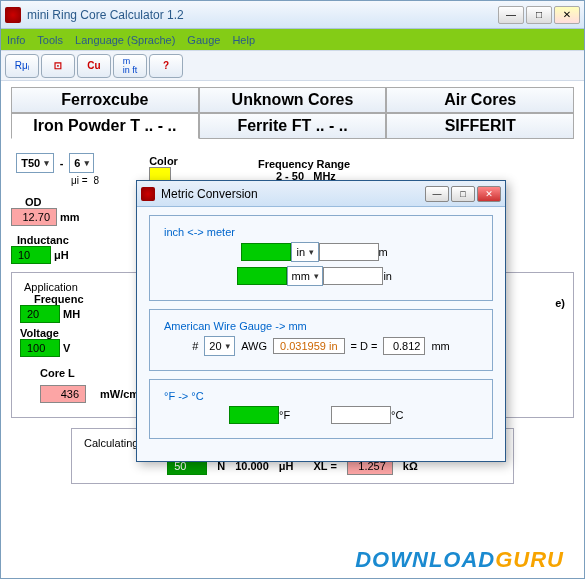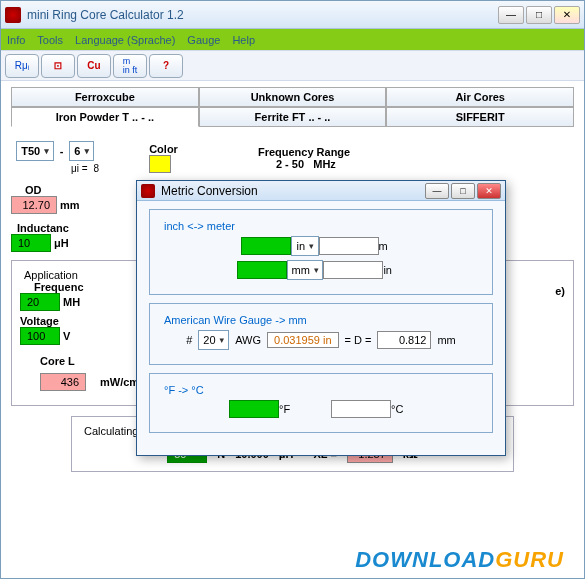--- a/index.html
+++ b/index.html
@@ -11,38 +11,38 @@
 .winbtn { width: 26px; height: 18px; border: 1px solid #aaa; background: linear-gradient(#fff,#ddd); margin-left: 2px; border-radius: 2px; display: flex; align-items: center; justify-content: center; font-size: 10px; cursor: pointer; }
 .winbtn.close { background: linear-gradient(#ffb,#fdd); }
 .menubar { background: #84cc16; height: 22px; display: flex; align-items: center; padding: 0 6px; gap: 12px; color: #2a5a8a; border-bottom: 1px solid #d0dae8; }
 .menubar span { cursor: pointer; }
 .toolbar { background: #f0f4fa; height: 30px; display: flex; align-items: center; padding: 0 4px; border-bottom: 1px solid #d0dae8; }
 .tbtn { border: 1px solid #9ab; background: linear-gradient(#fff,#e4ecf6); width: 34px; height: 24px; margin-right: 2px; border-radius: 4px; display: flex; align-items: center; justify-content: center; font-size: 10px; cursor: pointer; }
 .tbtn.red { color: #c00; font-weight: bold; }
 .tbtn.blue { color: #04c; }
 .content { padding: 6px 10px; position: relative; }
 .tabrow { display: flex; }
-.tabrow .tab { flex: 1; text-align: center; padding: 3px 0; border: 1px solid #aaa; background: linear-gradient(#fafcfe,#e6edf6); font-weight: bold; font-size: 11px; cursor: pointer; }
+.tabrow .tab { flex: 1; text-align: center; padding: 3px 0; border: 1px solid #aaa; background: linear-gradient(#fafcfe,#e6edf6); font-weight: bold; font-size: 16px; cursor: pointer; }
 .tabrow .tab.active { background: #fff; border-bottom: 1px solid #fff; }
 .tabrow.sub .tab { font-weight: bold; }
 .row { display: flex; align-items: center; gap: 6px; margin: 6px 0; }
 .select { border: 1px solid #7b9ebd; background: #fff; height: 20px; padding: 0 4px; display: flex; align-items: center; gap: 4px; cursor: pointer; }
 .select::after { content: "▾"; font-size: 9px; color: #333; }
 .lbl { font-weight: bold; }
 .sublbl { font-size: 10px; margin-top: 2px; }
 .colorbox { width: 22px; height: 18px; border: 1px solid #888; }
 .whitebox { border: 1px solid #888; background: #fca5a5; padding: 2px 6px; min-width: 46px; display: inline-block; text-align: right; }
 .greenbox { background: #0c0; border: 1px solid #080; padding: 2px 6px; min-width: 40px; display: inline-block; color: #000; }
 .greenbox.dark { background: #090; color: #fff; }
 .fieldset { border: 1px solid #aab; padding: 8px; margin-top: 8px; }
 .fieldset .legend { margin-top: -16px; background: #fff; display: inline-block; padding: 0 4px; font-size: 11px; color: #000; }
 .bottom-row { display: flex; justify-content: center; gap: 10px; margin-top: 8px; align-items: center; }
 
 .dialog { position: absolute; left: 136px; top: 180px; width: 370px; border: 1px solid #2a5a8a; background: #f5f9fe; box-shadow: 3px 3px 10px rgba(0,0,0,0.3); }
-.dialog .dtitle { background: linear-gradient(#e8f0fa,#cfe2f6); height: 20px; display: flex; align-items: center; padding: 8px 4px; border-bottom: 1px solid #9bd; }
+.dialog .dtitle { background: linear-gradient(#e8f0fa,#cfe2f6); height: 26px; display: flex; align-items: center; padding: 8px 4px; border-bottom: 1px solid #9bd; }
 .dialog .dtitle .icon { width: 14px; height: 14px; background: radial-gradient(#c00,#800); border-radius: 2px; margin-right: 6px; }
 .dialog .dtitle .t { flex: 1; font-size: 12px; }
 .dialog .dbtn { width: 24px; height: 16px; border: 1px solid #888; background: linear-gradient(#fff,#ddd); margin-left: 2px; border-radius: 2px; display: flex; align-items: center; justify-content: center; font-size: 9px; cursor: pointer; }
 .dialog .dbtn.close { background: linear-gradient(#f88,#c33); color: #fff; }
 .dialog .body { padding: 8px 12px 14px; }
 .dfieldset { border: 1px solid #8ac; padding: 10px 10px; margin-bottom: 8px; }
 .dfieldset .dlegend { margin-top: -18px; background: #f5f9fe; display: inline-block; padding: 0 4px; color: #06c; font-size: 11px; }
 .drow { display: flex; align-items: center; margin: 4px 0; justify-content: center; }
 .gbox { background: #0c0; border: 1px solid #080; width: 50px; height: 18px; }
 .wbox { background: #fff; border: 1px solid #888; width: 60px; height: 18px; display: flex; align-items: center; justify-content: flex-end; padding: 0 4px; }
@@ -196,21 +196,21 @@
       </div>
 
       <div class="dfieldset">
         <div class="dlegend">American Wire Gauge -&gt; mm</div>
         <div class="drow" style="gap:6px">
           <span>#</span>
           <div class="select">20</div>
           <span>AWG</span>
           <span class="awg-out">0.031959 in</span>
           <span>= D =</span>
-          <span class="wbox" style="width:54px">0.812</span>
+          <span class="wbox" style="width:42px">0.812</span>
           <span>mm</span>
         </div>
       </div>
 
       <div class="dfieldset">
         <div class="dlegend">°F -&gt; °C</div>
         <div class="drow">
           <div class="gbox"></div>
           <span class="unit">°F</span>
           <div class="wbox" style="margin-left:30px"></div>

